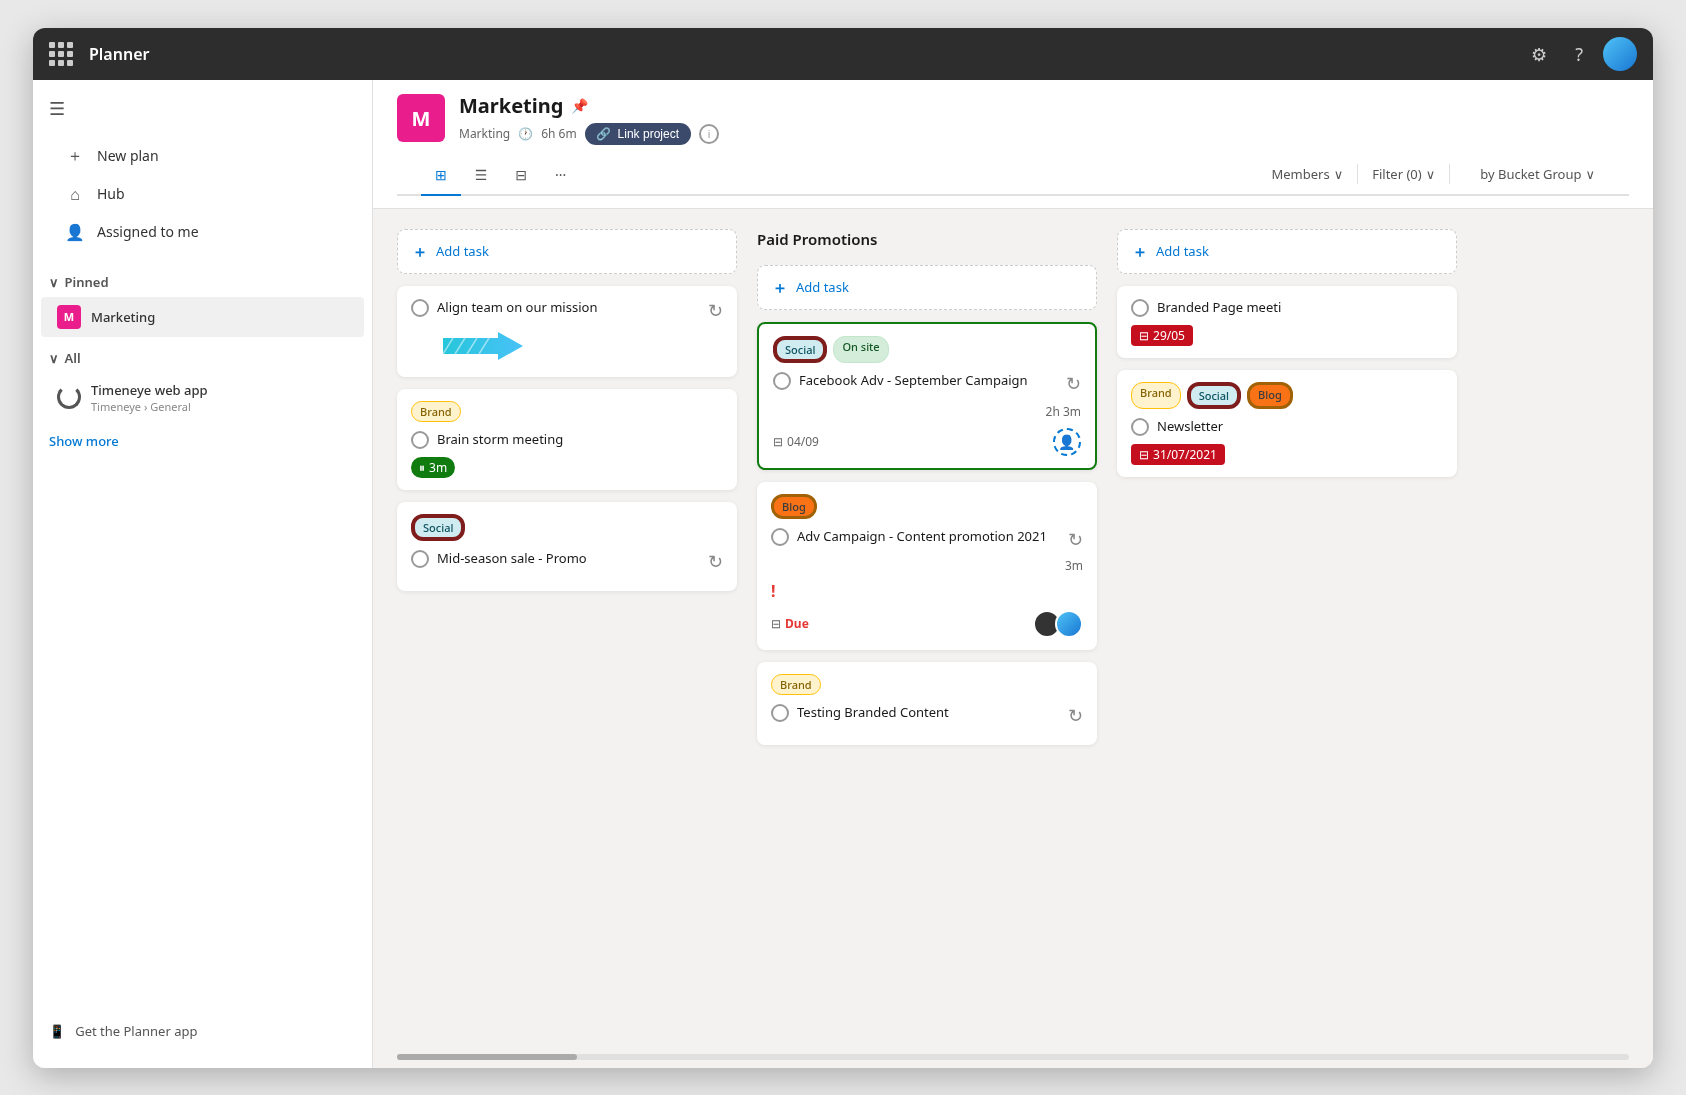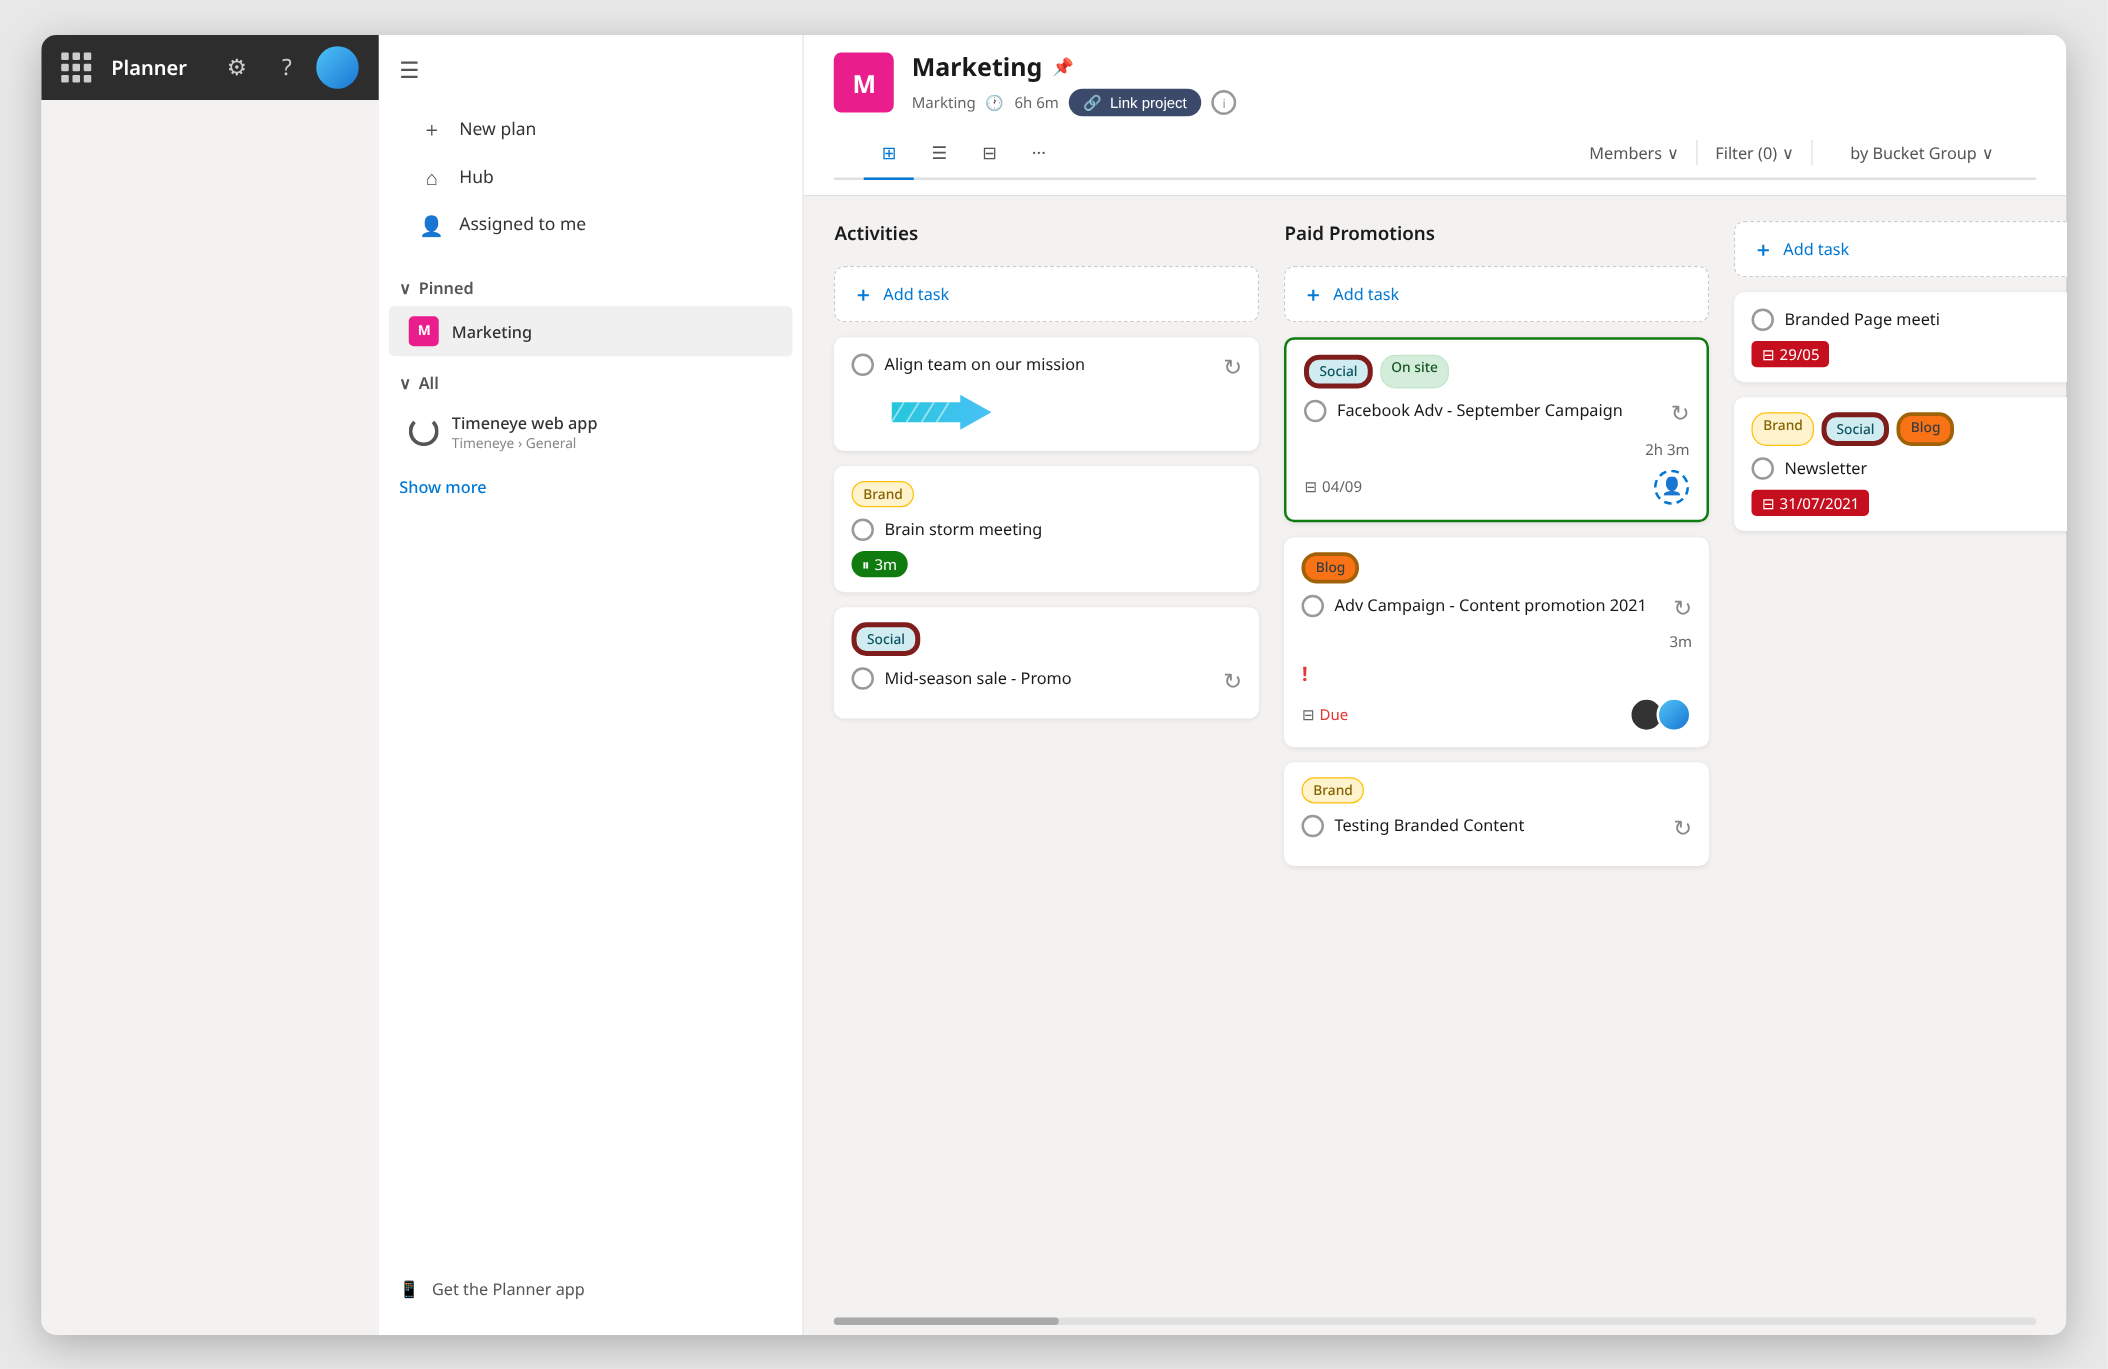--- a/index.html
+++ b/index.html
@@ -12,21 +12,21 @@
       min-height: 100vh;
       padding: 16px;
     }
     .app-window {
       width: 1620px;
       height: 1040px;
       background: #f3f2f1;
       border-radius: 12px;
       overflow: hidden;
       display: flex;
-      flex-direction: row;
+      flex-direction: column;
       box-shadow: 0 8px 32px rgba(0,0,0,0.25);
     }
     
     .top-bar {
       background: #2d2d2d;
       height: 52px;
       display: flex;
       align-items: center;
       padding: 0 16px;
       gap: 12px;
@@ -386,21 +386,21 @@
     }
     .mini-avatar-dark {
       background: #333;
     }
     .mini-avatar-teal {
       background: linear-gradient(135deg, #4fc3f7, #1976d2);
     }
     .task-due-overdue {
       color: #e53935;
       font-size: 12px;
-      font-weight: 400;
+      font-weight: 700;
     }
     .task-add-assignee {
       width: 28px; height: 28px;
       border-radius: 50%;
       border: 2px dashed #0078d4;
       display: flex; align-items: center; justify-content: center;
       color: #0078d4;
       font-size: 16px;
       cursor: pointer;
     }
@@ -576,23 +576,20 @@
           <div class="tab-action">
             <span class="by-bucket-label">by Bucket Group</span>
             <span>∨</span>
           </div>
         </div>
       </div>
 
       <div class="board">
 
         <div class="column">
-          <div class="col-name-row">
-            <span class="column-header">Activities</span>
-          </div>
           <div class="add-task-btn">
             <span style="font-size:16px;font-weight:700;">＋</span>
             <span>Add task</span>
           </div>
 
           <div class="task-card">
             <div class="task-card-header">
               <div class="task-checkbox"></div>
               <span class="task-title">Align team on our mission</span>
               <span class="task-timer-icon">↻</span>

